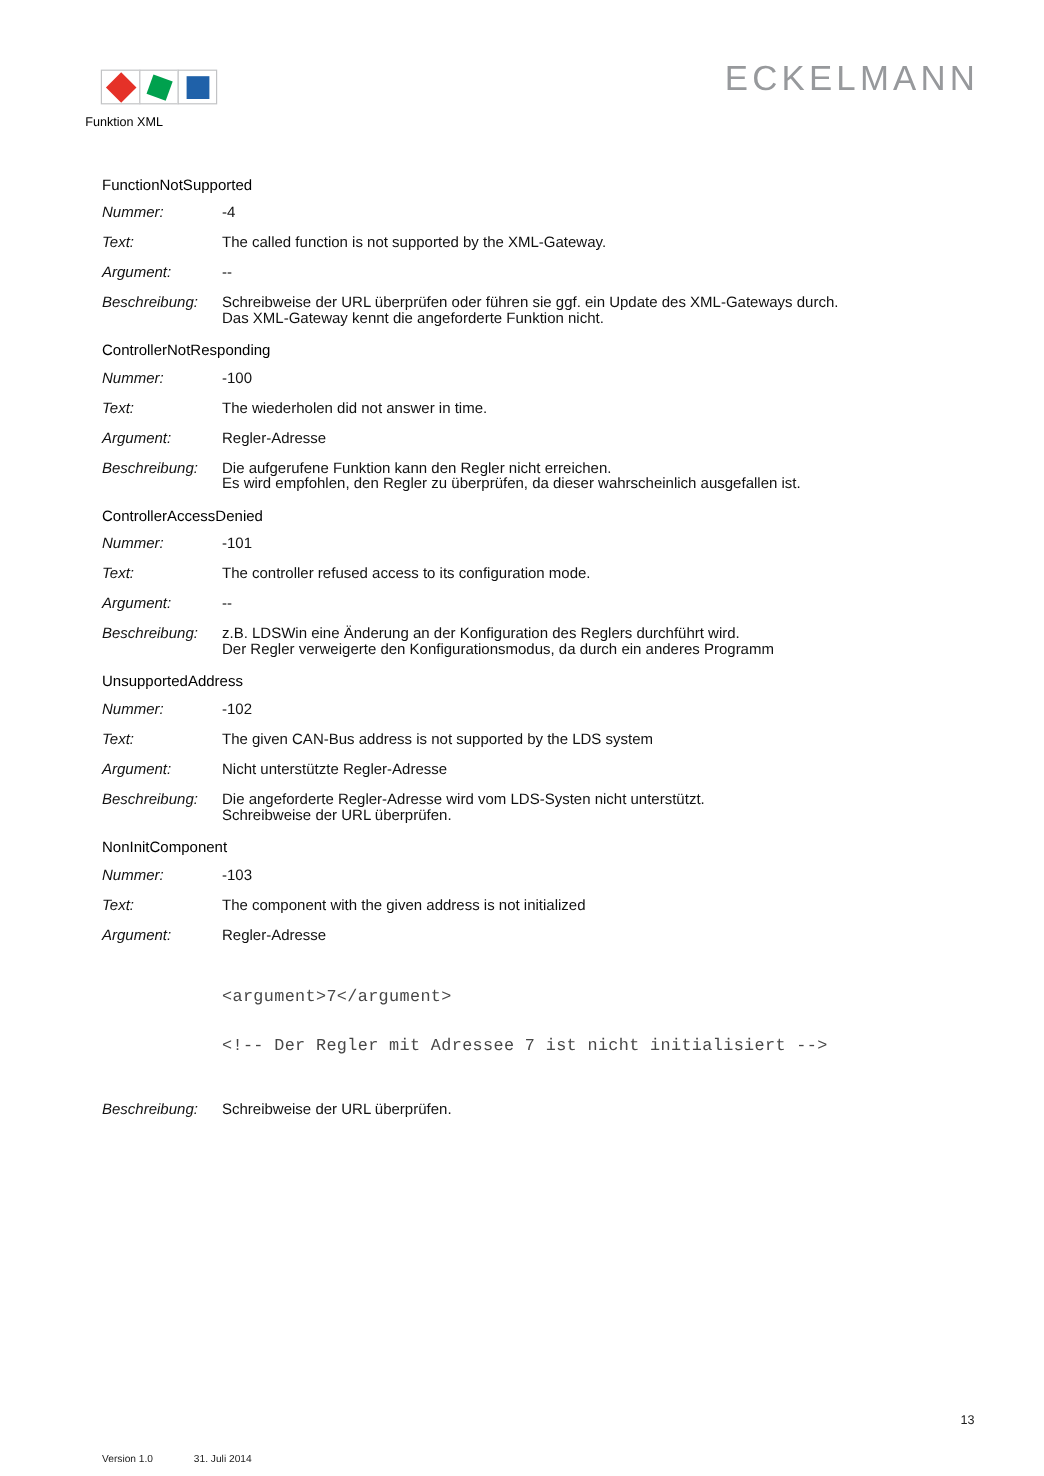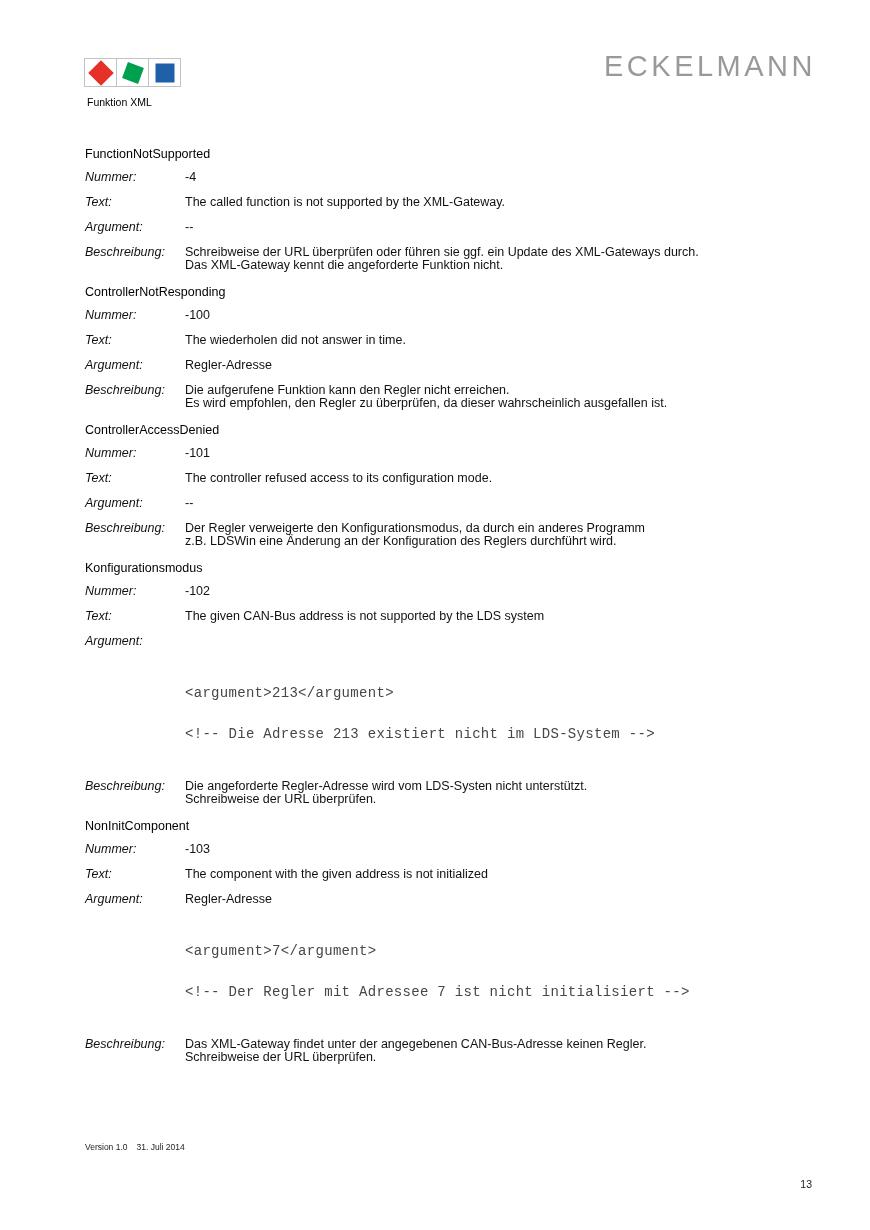--- a/index.html
+++ b/index.html
@@ -31,21 +31,21 @@
     position: absolute;
     top: 52px; right: 54px;
     font-size: 29px;
     line-height: 29px;
     letter-spacing: 3.5px;
     color: #97999c;
     font-weight: 400;
   }
   .doc-label {
     position: absolute;
-    left: 87px; top: 96px;
+    left: 71px; top: 96px;
     font-size: 10.5px;
     color: #000000;
   }
 
   
   .content {
     position: absolute;
     left: 85px; top: 148px;
     width: 727px;
     font-size: 12.5px;
@@ -69,24 +69,25 @@
     font-size: 14px;
     line-height: 13.5px;
     color: #474747;
     letter-spacing: 0.3px;
     white-space: pre;
   }
 
   
   .footer-left {
     position: absolute;
-    left: 85px; top: 1142px;
+    left: 85px; top: 1210px;
     font-size: 8.5px;
     color: #1c1c1c;
     display: flex;
+    gap: 25px;
   }
   .footer-left .date { margin-left: 9px; }
   .footer-page {
     position: absolute;
     right: 58px; top: 1178px;
     font-size: 10.5px;
     color: #1c1c1c;
   }
 </style>
 </head>
@@ -166,42 +167,39 @@
         <div class="lbl">Text:</div>
         <div class="val">The controller refused access to its configuration mode.</div>
       </div>
       <div class="row">
         <div class="lbl">Argument:</div>
         <div class="val">--</div>
       </div>
       <div class="row">
         <div class="lbl">Beschreibung:</div>
         <div class="val">
+          <div>z.B. LDSWin eine Änderung an der Konfiguration des Reglers durchführt wird.</div>
           <div>Der Regler verweigerte den Konfigurationsmodus, da durch ein anderes Programm</div>
-          <div>z.B. LDSWin eine Änderung an der Konfiguration des Reglers durchführt wird.</div>
-        </div>
-      </div>
-    </div>
-
-    <div class="sec">
-      <h3 class="sec-title">Konfigurationsmodus</h3>
+        </div>
+      </div>
+    </div>
+
+    <div class="sec">
+      <h3 class="sec-title">UnsupportedAddress</h3>
       <div class="row">
         <div class="lbl">Nummer:</div>
         <div class="val">-102</div>
       </div>
       <div class="row">
         <div class="lbl">Text:</div>
         <div class="val">The given CAN-Bus address is not supported by the LDS system</div>
       </div>
       <div class="row">
         <div class="lbl">Argument:</div>
-      </div>
-      <div class="code">
-        <div>&lt;argument&gt;213&lt;/argument&gt;</div>
-        <div>&lt;!-- Die Adresse 213 existiert nicht im LDS-System --&gt;</div>
+        <div class="val">Nicht unterstützte Regler-Adresse</div>
       </div>
       <div class="row">
         <div class="lbl">Beschreibung:</div>
         <div class="val">
           <div>Die angeforderte Regler-Adresse wird vom LDS-Systen nicht unterstützt.</div>
           <div>Schreibweise der URL überprüfen.</div>
         </div>
       </div>
     </div>
 
@@ -219,21 +217,20 @@
         <div class="lbl">Argument:</div>
         <div class="val">Regler-Adresse</div>
       </div>
       <div class="code">
         <div>&lt;argument&gt;7&lt;/argument&gt;</div>
         <div>&lt;!-- Der Regler mit Adressee 7 ist nicht initialisiert --&gt;</div>
       </div>
       <div class="row">
         <div class="lbl">Beschreibung:</div>
         <div class="val">
-          <div>Das XML-Gateway findet unter der angegebenen CAN-Bus-Adresse keinen Regler.</div>
           <div>Schreibweise der URL überprüfen.</div>
         </div>
       </div>
     </div>
 
   </div>
 
   <div class="footer-left">
     <span>Version 1.0</span>
     <span class="date">31. Juli 2014</span>

